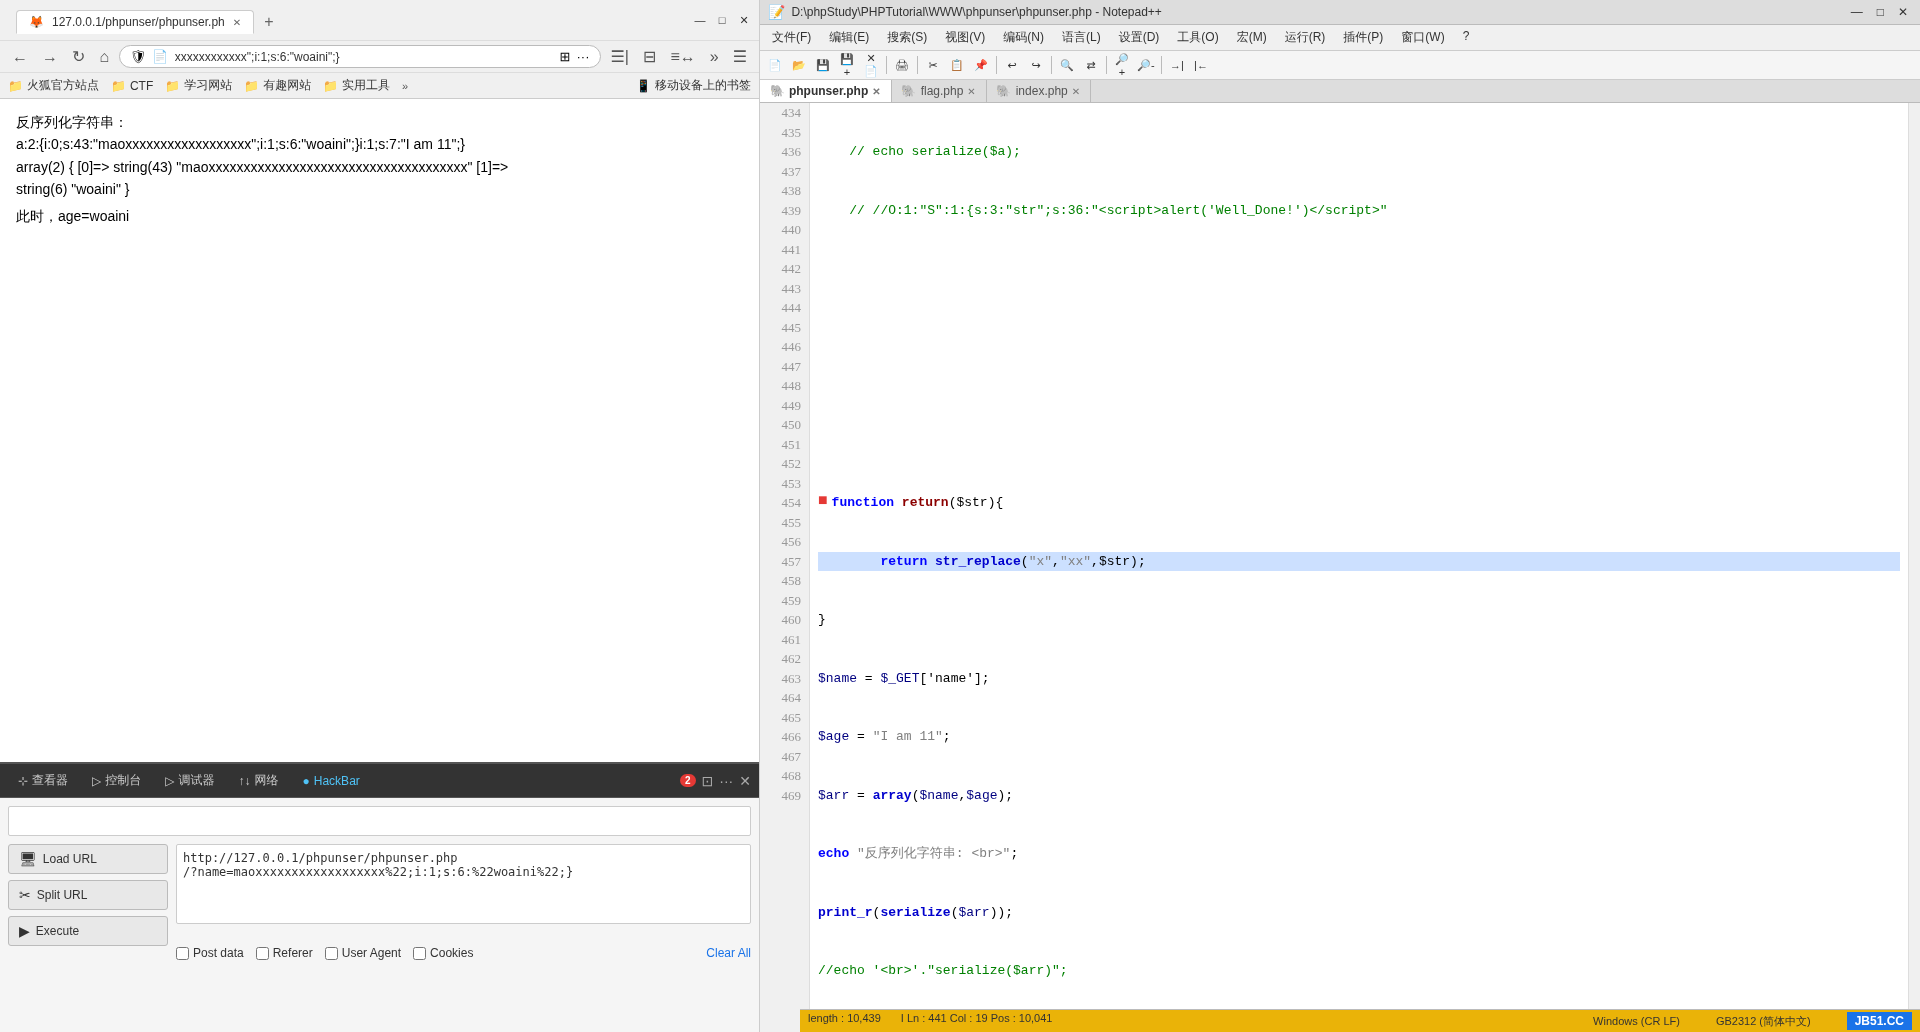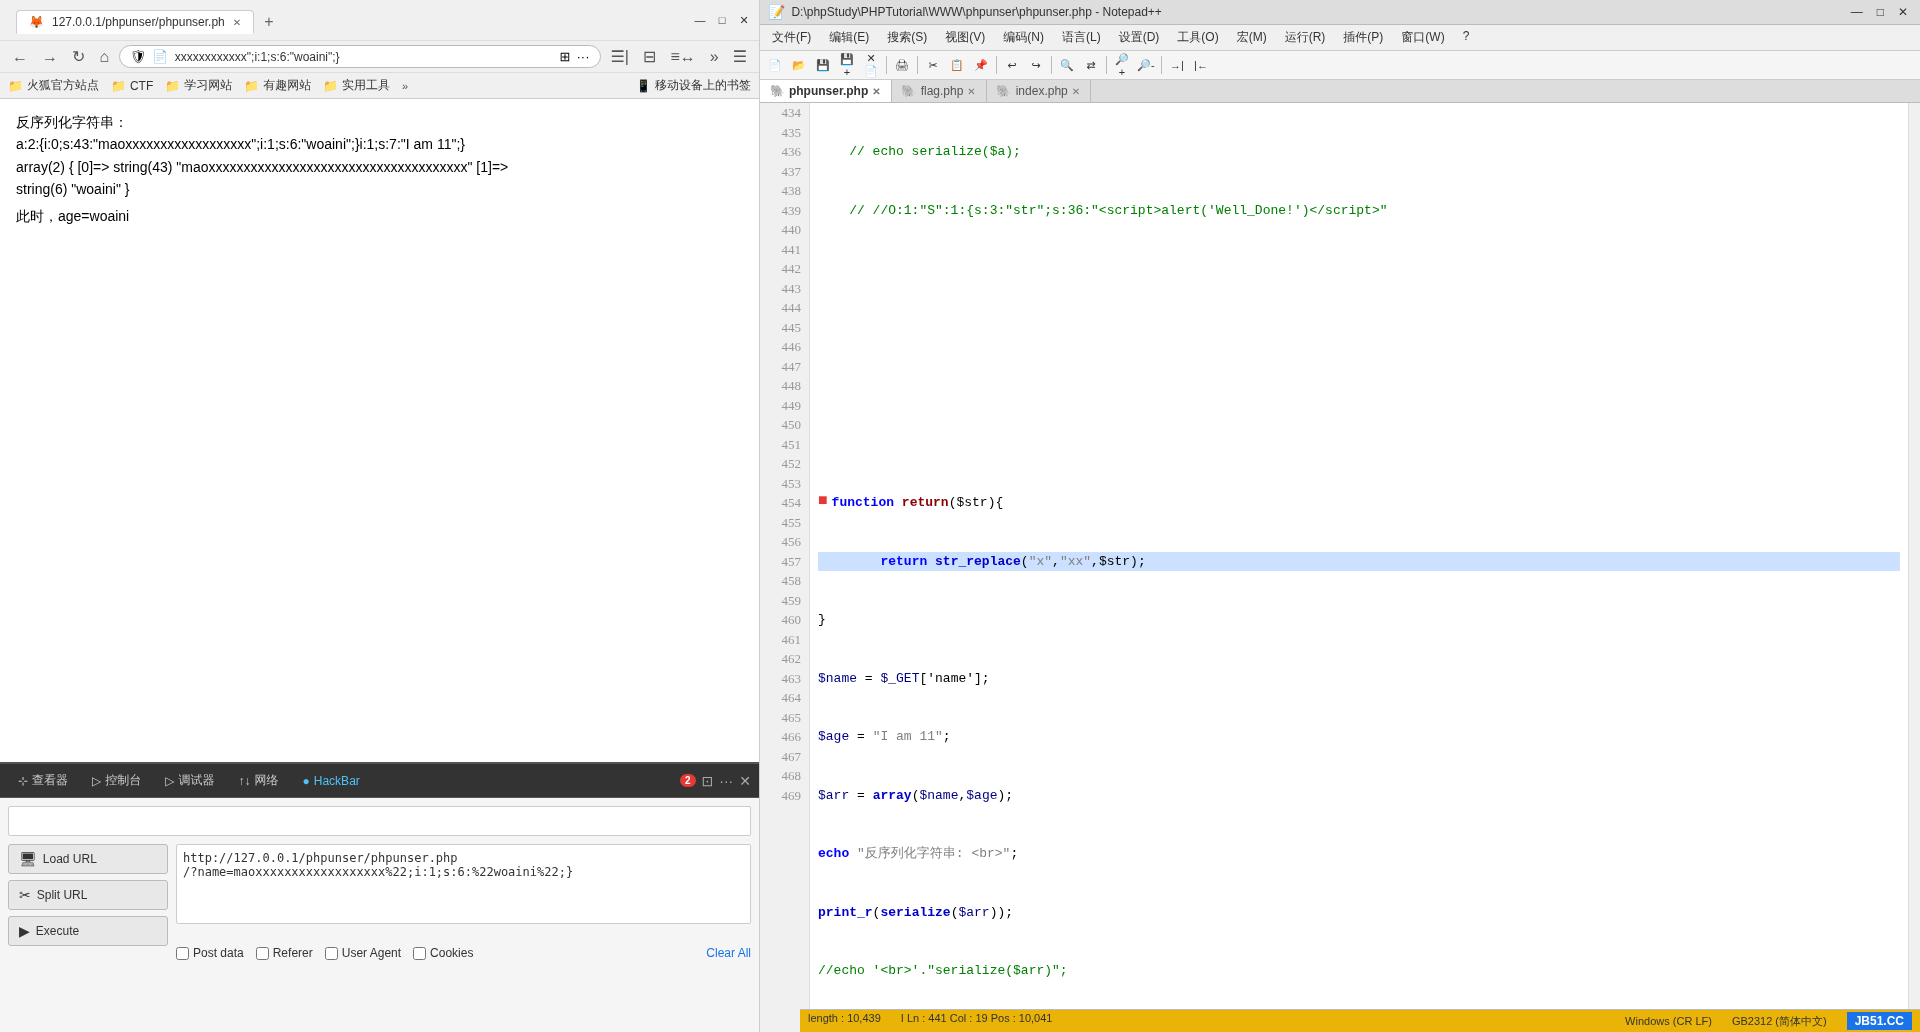--- a/index.html
+++ b/index.html
@@ -487,21 +487,21 @@
       padding: 2px 8px;
       font-size: 11px;
       color: #333;
       gap: 20px;
       margin-left: 40px;
     }
 
     .status-right {
       margin-left: auto;
       display: flex;
-      gap: 20px;
+      gap: 36px;
       align-items: center;
     }
 
     .jb51-badge {
       background: #1a73e8;
       color: #fff;
       padding: 2px 8px;
       font-size: 12px;
       font-weight: bold;
     }

